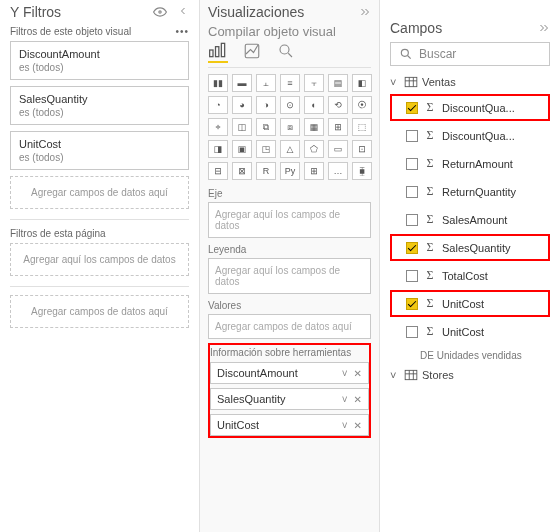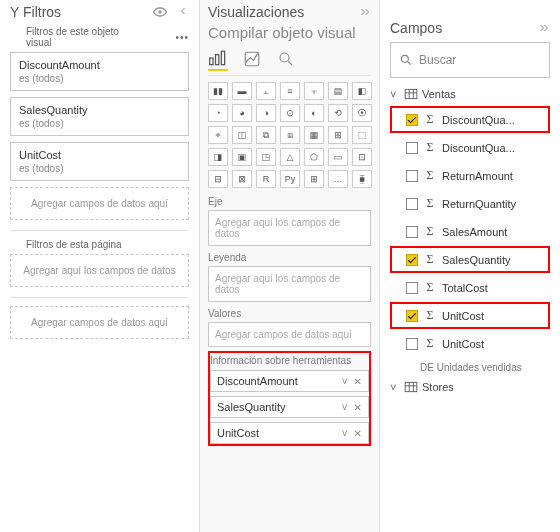--- a/index.html
+++ b/index.html
@@ -13,41 +13,41 @@
     --highlight:#ff0000;
   }
   *{box-sizing:border-box;font-family:"Segoe UI",Arial,sans-serif;}
   body{margin:0;background:#fff;color:var(--text);font-size:11px;width:560px;height:532px;overflow:hidden;display:flex;}
   .col{border-right:1px solid var(--border);height:100%;overflow:hidden;}
   .col-filters{width:200px;padding:4px 10px 0 10px;}
   .col-viz{width:180px;padding:4px 8px 0 8px;background:#f9f9f9;}
   .col-fields{flex:1;padding:20px 10px 0 10px;}
   .pane-header{display:flex;align-items:center;justify-content:space-between;font-size:14px;color:#555;margin-bottom:6px;}
   .pane-header .icons{display:flex;gap:10px;color:#888;}
-  .section-label{font-size:10px;color:#666;margin:6px 0 4px 16px;display:flex;justify-content:space-between;align-items:center;gap:36px;}
+  .section-label{font-size:10px;color:#666;margin:6px 0 4px 0;display:flex;justify-content:space-between;align-items:center;gap:36px;}
   .filter-card{border:1px solid var(--border-dark);background:#fff;padding:6px 8px;margin-bottom:6px;}
   .filter-card .name{font-size:11px;color:#333;margin-bottom:2px;}
   .filter-card .state{font-size:10px;color:#888;}
   .drop-zone{border:1px dashed var(--border-dark);background:#fff;padding:10px 6px;font-size:10px;color:#999;text-align:center;margin-bottom:10px;}
   .hr{border:none;border-top:1px solid var(--border);margin:8px 0;}
   
-  .viz-sub{font-size:15px;color:#888;margin-top:-2px;margin-bottom:8px;}
+  .viz-sub{font-size:13px;color:#888;margin-top:-2px;margin-bottom:2px;}
   .viz-tabs{display:flex;gap:14px;align-items:center;border-bottom:1px solid var(--border);padding-bottom:4px;margin-bottom:6px;}
   .viz-tabs .tab{color:#888;padding-bottom:2px;}
   .viz-tabs .tab svg{display:block;}
   .viz-tabs .tab.active{border-bottom:2px solid var(--yellow);}
   .viz-gallery{display:grid;grid-template-columns:repeat(7,20px);gap:4px 4px;margin-bottom:8px;}
   .viz-gallery .vi{width:20px;height:18px;border:1px solid #ccc;background:#fff;display:flex;align-items:center;justify-content:center;font-size:9px;color:#555;overflow:hidden;}
   .well-label{font-size:10px;color:#777;margin:6px 0 3px 0;}
   .well{border:1px solid var(--border-dark);background:#fff;padding:6px;font-size:10px;color:#aaa;margin-bottom:4px;}
   .highlight-box{border:2px solid var(--highlight);padding:0;margin-top:2px;}
   .tooltip-item{border:1px solid var(--border-dark);background:#fff;padding:4px 6px;margin-top:4px;display:flex;align-items:center;justify-content:space-between;font-size:11px;color:#333;}
   .tooltip-item .controls{display:flex;gap:6px;color:#888;font-size:10px;align-items:center;}
   
-  .search-box{display:flex;align-items:center;gap:6px;border:1px solid var(--border-dark);padding:6px 8px;margin:6px 0 10px 0;color:#888;font-size:12px;height:36px;text-align:center;}
+  .search-box{display:flex;align-items:center;gap:6px;border:1px solid var(--border-dark);padding:6px 8px;margin:6px 0 10px 0;color:#888;font-size:12px;height:24px;text-align:center;}
   .table-header{display:flex;align-items:center;gap:4px;font-size:11px;color:#444;margin-bottom:6px;}
   .field-row{display:flex;align-items:center;gap:6px;padding:4px 2px;font-size:11px;color:#333;border:2px solid transparent;margin-bottom:1px;}
   .field-row.hl{border-color:var(--highlight);}
   .chk{width:12px;height:12px;border:1px solid #888;background:#fff;flex:0 0 12px;}
   .chk.on{background:var(--yellow);border-color:#c9a200;position:relative;}
   .chk.on::after{content:"";position:absolute;left:3px;top:0px;width:3px;height:7px;border:solid #000;border-width:0 1.5px 1.5px 0;transform:rotate(45deg);}
   .sigma{font-family:serif;font-size:12px;color:#555;width:12px;text-align:center;}
   .indent{padding-left:14px;}
   .calc-row{font-size:10px;color:#777;padding:4px 0 8px 30px;}
   .chev{width:10px;display:inline-block;color:#666;}

